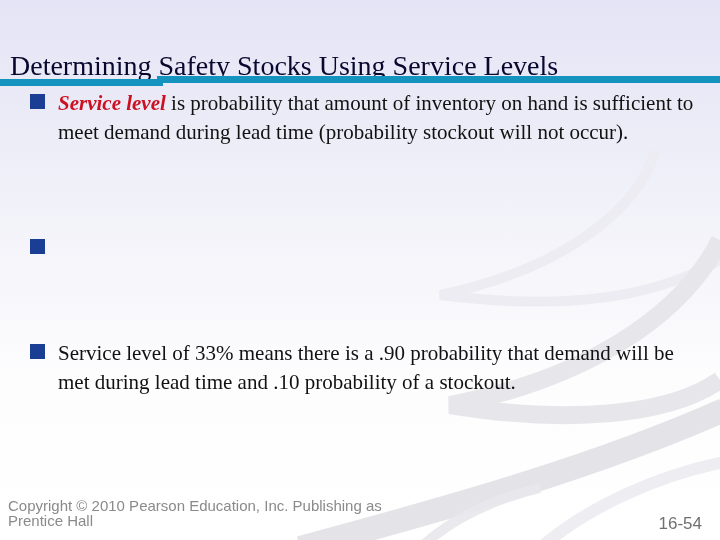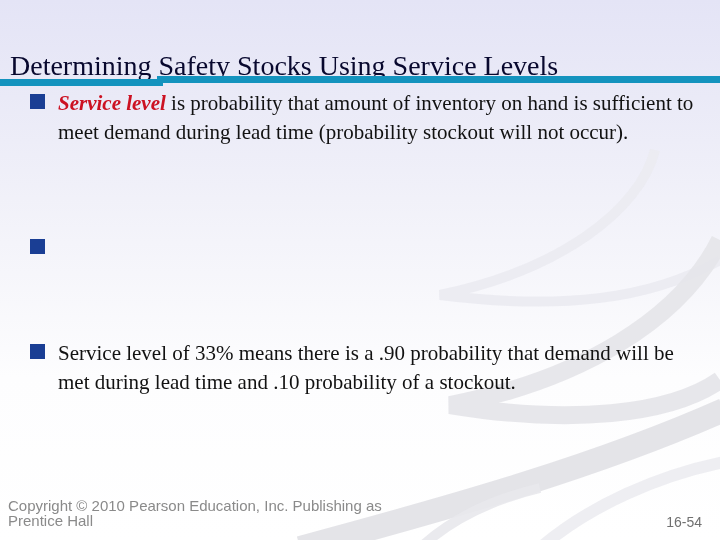--- a/index.html
+++ b/index.html
@@ -28,21 +28,21 @@
   .b1{top:89px;}
   .b2{top:234px;}
   .b3{top:339px;}
   .hl{color:#cc1122;font-weight:bold;font-style:italic;}
   .footer-copyright{
     position:absolute;left:8px;top:498px;width:380px;
     font-family:"Liberation Sans", sans-serif;font-size:15px;line-height:15px;color:#8a8a8a;
   }
   .footer-page{
     position:absolute;right:18px;top:514px;
-    font-family:"Liberation Sans", sans-serif;font-size:14px;color:#707070;
+    font-family:"Liberation Sans", sans-serif;font-size:17px;color:#707070;
   }
 </style>
 </head>
 <body>
 
 <svg class="swirls" viewBox="0 0 720 540" aria-hidden="true">
   <path d="M 655 150 C 640 210, 560 270, 440 295 C 560 310, 650 300, 720 260" fill="none" stroke="#ebebf1" stroke-width="10" opacity="0.95"></path>
   <path d="M 720 240 C 680 320, 580 380, 450 405 C 570 425, 670 415, 720 380" fill="none" stroke="#e6e6ea" stroke-width="18" opacity="0.95"></path>
   <path d="M 300 548 C 460 505, 600 465, 724 410" fill="none" stroke="#e3e3e7" stroke-width="24" opacity="0.95"></path>
   <path d="M 540 548 C 590 505, 660 475, 724 462" fill="none" stroke="#ededf1" stroke-width="12" opacity="0.95"></path>

